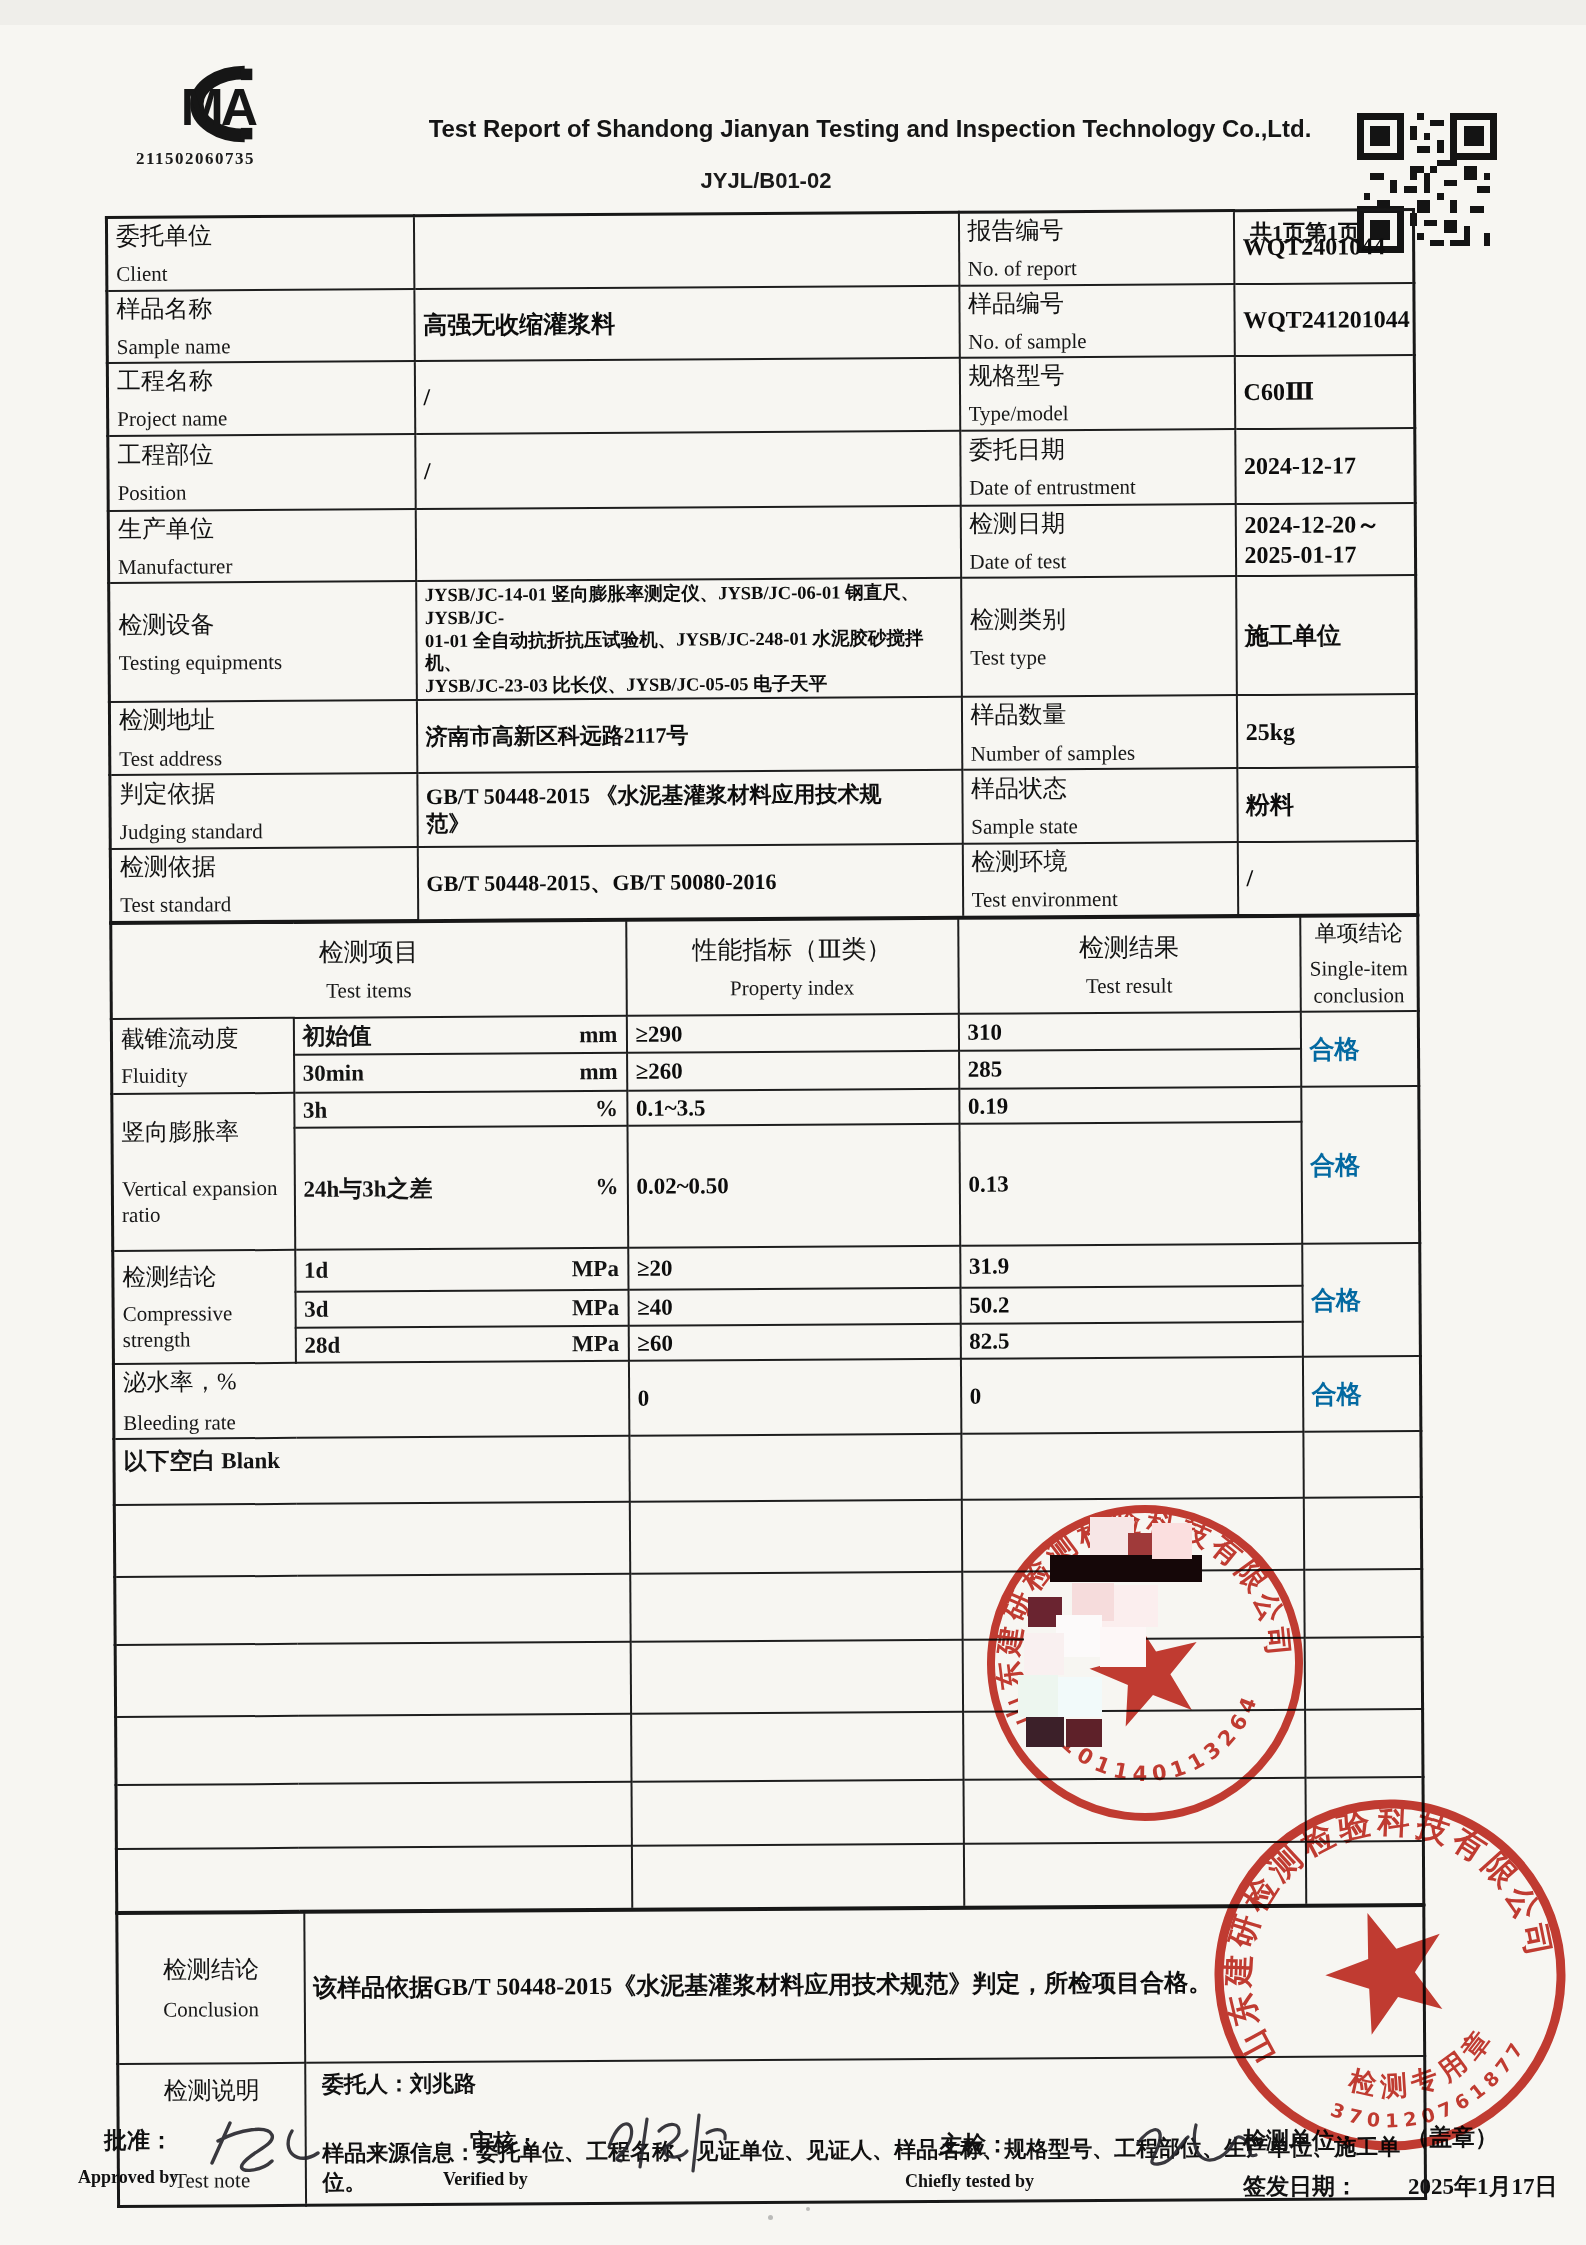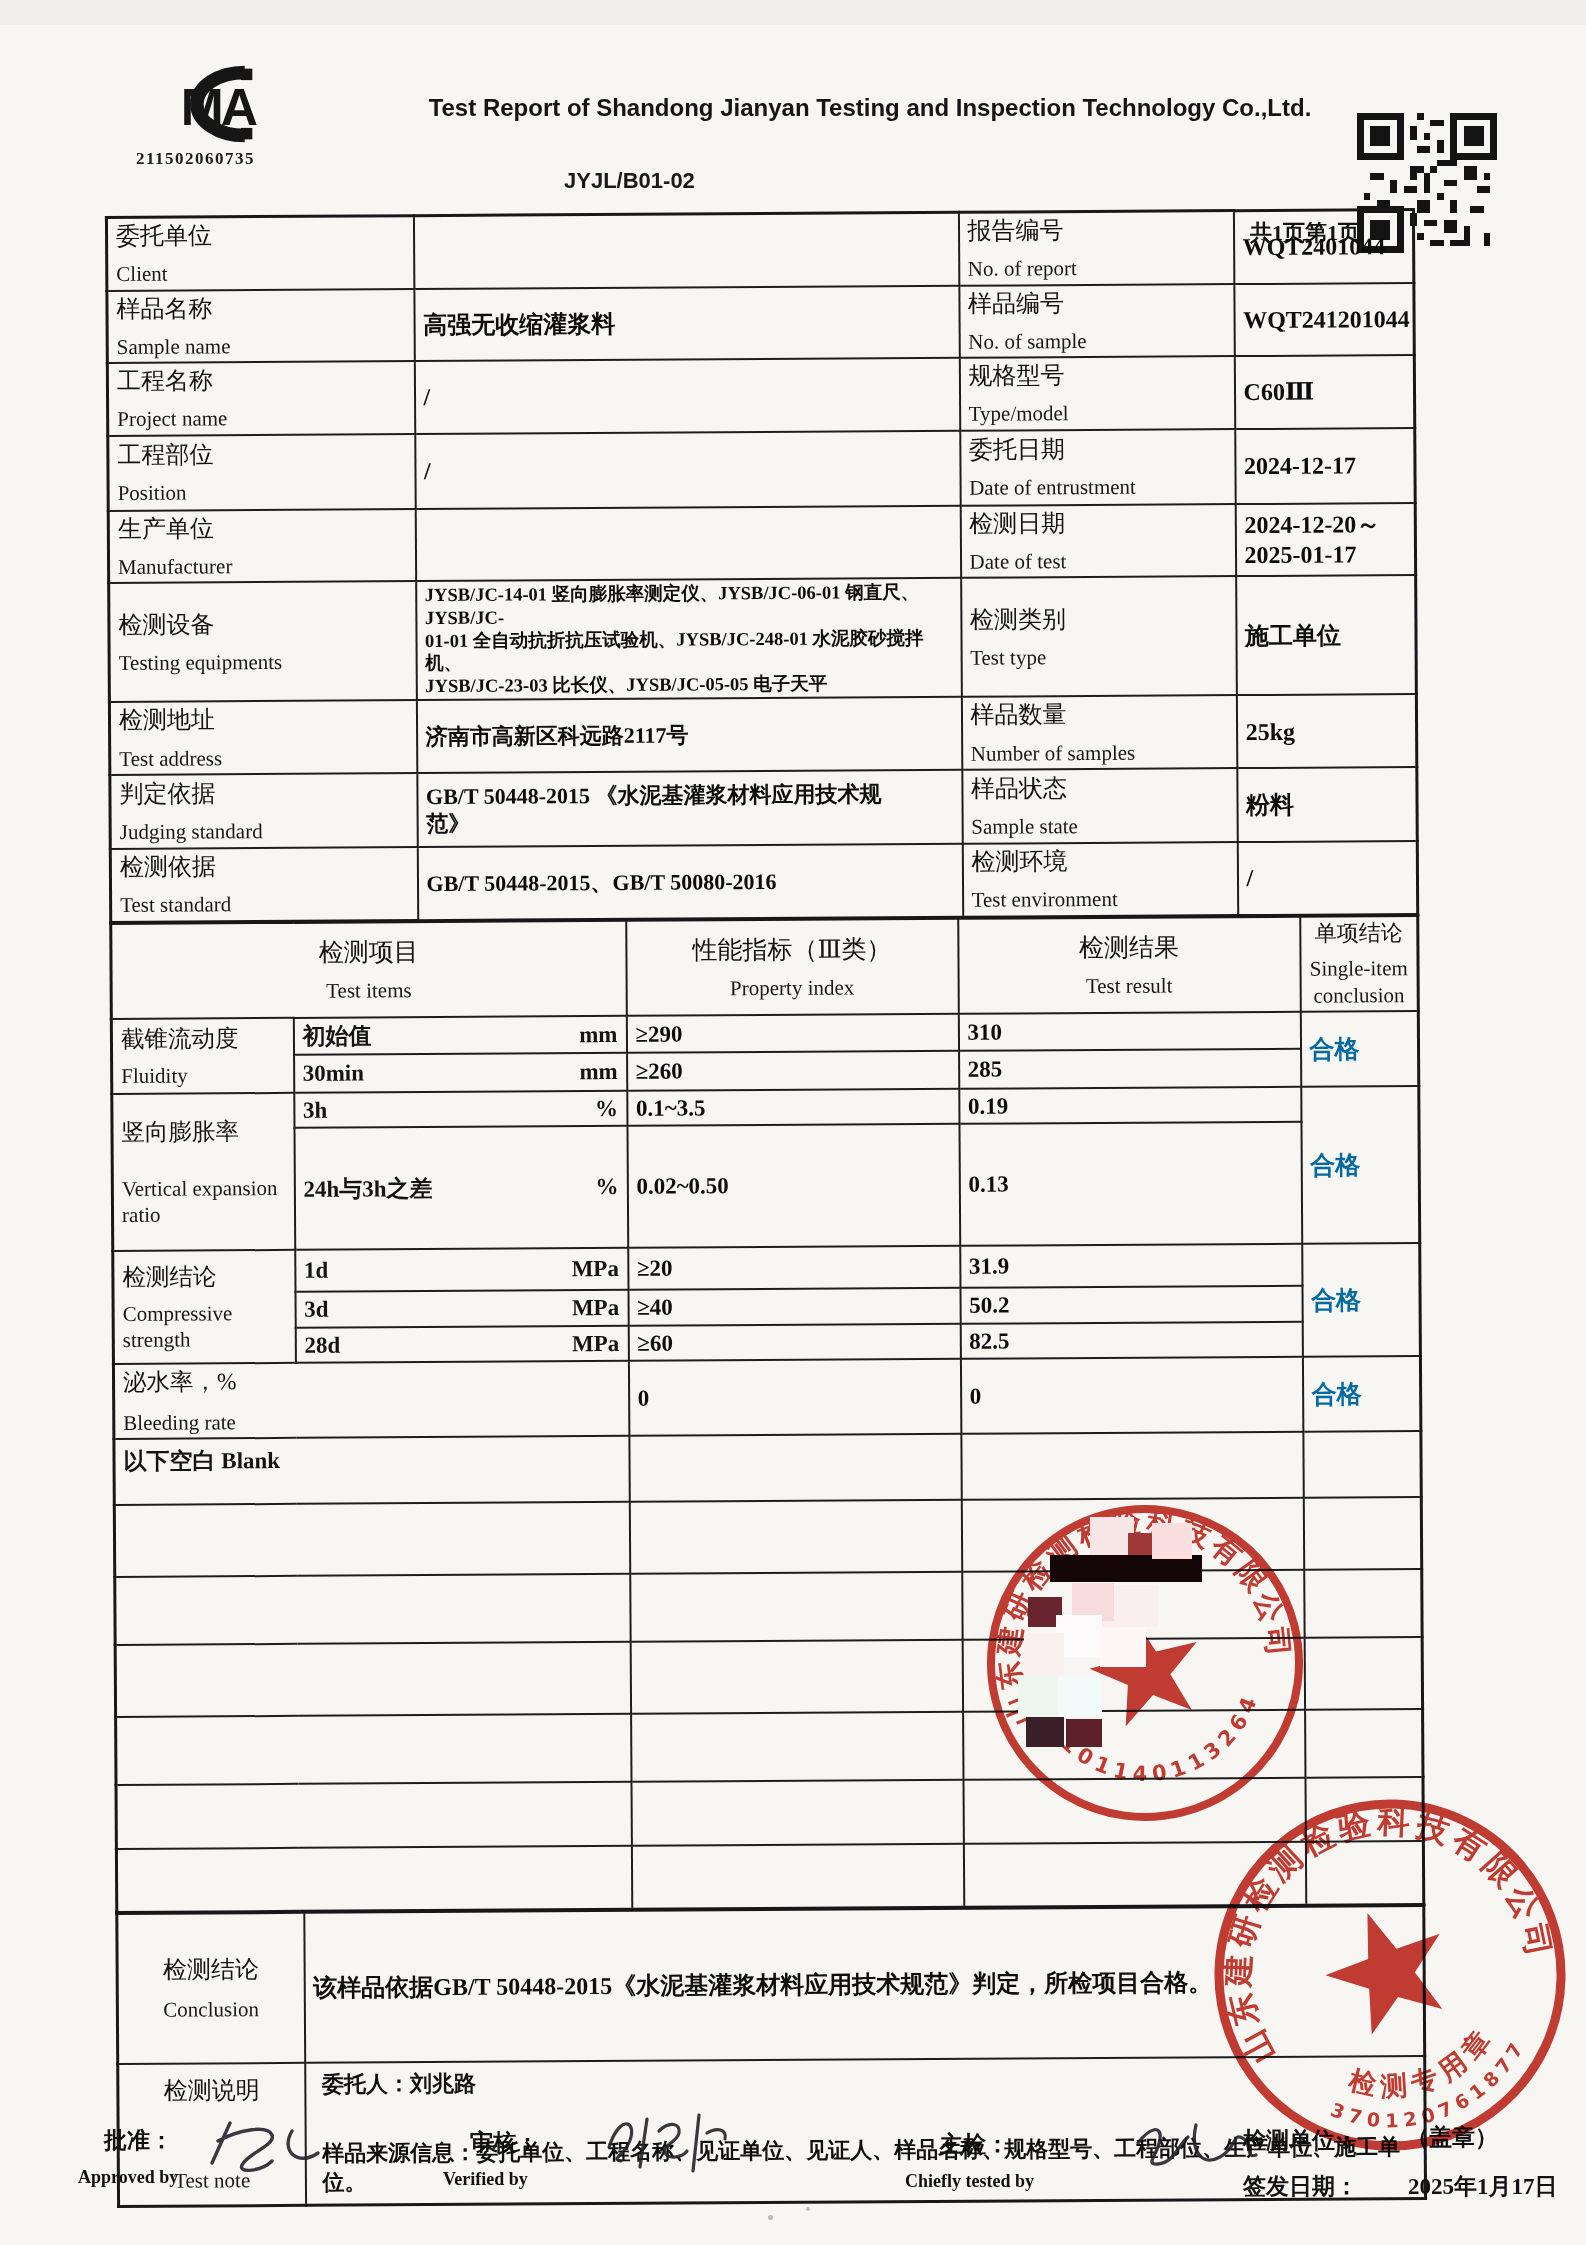--- a/index.html
+++ b/index.html
@@ -3,23 +3,23 @@
 <meta charset="utf-8">
 <style>
   html,body{margin:0;padding:0;background:#efeeea;}
   .page{position:relative;width:1586px;height:2245px;background:#f7f6f2;overflow:hidden;
         color:#141414;font-family:"Liberation Serif","DejaVu Serif",serif;margin-top:25px;}
   
   .cma{position:absolute;left:148px;top:36px;width:136px;height:86px;}
   .cma-number{position:absolute;left:136px;top:124px;font-size:17px;letter-spacing:1.5px;font-weight:bold;color:#1b1b1b;}
   .title-zh{position:absolute;left:360px;top:28px;width:840px;text-align:center;
             font-size:38px;font-weight:bold;letter-spacing:1px;color:#101010;}
-  .title-en{position:absolute;left:400px;top:69px;width:940px;text-align:center;
+  .title-en{position:absolute;left:400px;top:90px;width:940px;text-align:center;
             font-size:24px;font-weight:bold;font-family:"Liberation Sans","DejaVu Sans",sans-serif;color:#151515;}
-  .form-code{position:absolute;left:564px;top:143px;width:300px;font-size:22px;font-weight:bold;
+  .form-code{position:absolute;left:616px;top:143px;width:300px;text-align:center;font-size:22px;font-weight:bold;
              font-family:"Liberation Sans","DejaVu Sans",sans-serif;color:#1a1a1a;}
   .page-info{position:absolute;left:1250px;top:193px;font-size:22px;font-weight:bold;color:#111;}
   .qr{position:absolute;left:1352px;top:88px;width:150px;height:140px;}
   
   .sheet{position:absolute;left:111px;top:187px;width:1310px;transform:rotate(-0.35deg);transform-origin:50% 50%;}
   table.tbl{border-collapse:collapse;table-layout:fixed;width:1307px;}
   table.tbl td{border:2px solid #1e1e1e;vertical-align:middle;padding:2px 8px;overflow:hidden;}
   table.tbl{border:3px solid #181818;}
   .results{margin-top:-2px;}
   .concl{margin-top:-2px;border-top:5px solid #101010;border-bottom:5px solid #101010;}

